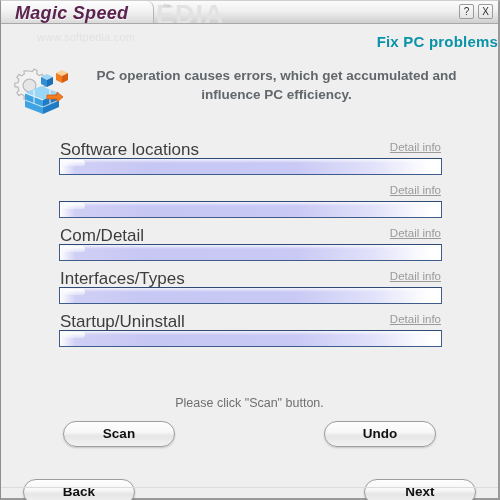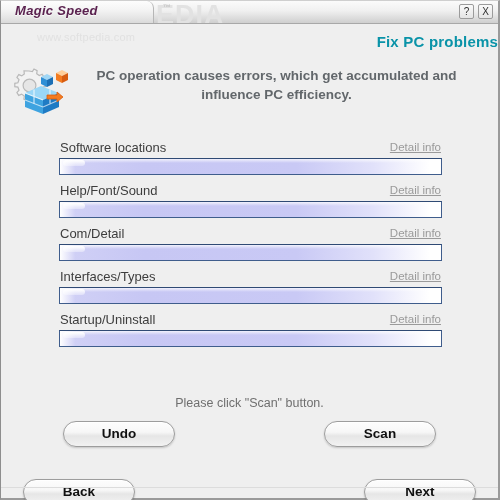--- a/index.html
+++ b/index.html
@@ -53,21 +53,21 @@
     width: 152px;
     height: 22px;
     background: linear-gradient(to bottom, #fdfdfd 0%, #f4f4f4 40%, #e7e7e7 72%, #dadada 100%);
     border-right: 1px solid #b6b6b6;
     border-bottom: 1px solid #d8d8d8;
     border-top-right-radius: 7px;
   }
   .title-text {
     position: absolute;
     left: 14px; top: 2px;
-    font-size: 13px;
+    font-size: 18px;
     font-weight: bold;
     font-style: italic;
     letter-spacing: 0.3px;
     color: #5b2350;
     text-shadow: 0 1px 0 rgba(255,255,255,0.7);
     white-space: nowrap;
   }
   .title-tm {
     position: absolute;
     left: 162px; top: 2px;
@@ -163,21 +163,21 @@
     position: relative;
     height: 43px;
   }
   .scan-head {
     position: relative;
     height: 17px;
   }
   .scan-label {
     position: absolute;
     left: 1px; top: 0;
-    font-size: 13px;
+    font-size: 17px;
     color: #3d3d3d;
   }
   .detail-link {
     position: absolute;
     right: 1px; top: 1px;
     font-size: 11.5px;
     color: #9a9a9a;
     text-decoration: underline;
     cursor: default;
   }
@@ -334,21 +334,20 @@
             </div>
             <div class="pbar">
               <div class="pbar-fill"></div>
               <div class="pbar-topshade"></div>
               <div class="pbar-gloss"></div>
             </div>
           </div>
 
           <div class="scan-item">
             <div class="scan-head">
-              <span class="scan-label">Help/Font/Sound</span>
               <span class="detail-link">Detail info</span>
             </div>
             <div class="pbar">
               <div class="pbar-fill"></div>
               <div class="pbar-topshade"></div>
               <div class="pbar-gloss"></div>
             </div>
           </div>
 
           <div class="scan-item">
@@ -385,22 +384,22 @@
               <div class="pbar-topshade"></div>
               <div class="pbar-gloss"></div>
             </div>
           </div>
 
         </div>
 
         <div class="status-text">Please click "Scan" button.</div>
 
         <div class="action-row">
+          <div class="btn wide">Scan</div>
           <div class="btn wide">Undo</div>
-          <div class="btn wide">Scan</div>
         </div>
 
         <div class="nav-row">
           <div class="btn nav">Back</div>
           <div class="btn nav">Next</div>
         </div>
 
         <div class="footer-rule"></div>
 
       </div>

